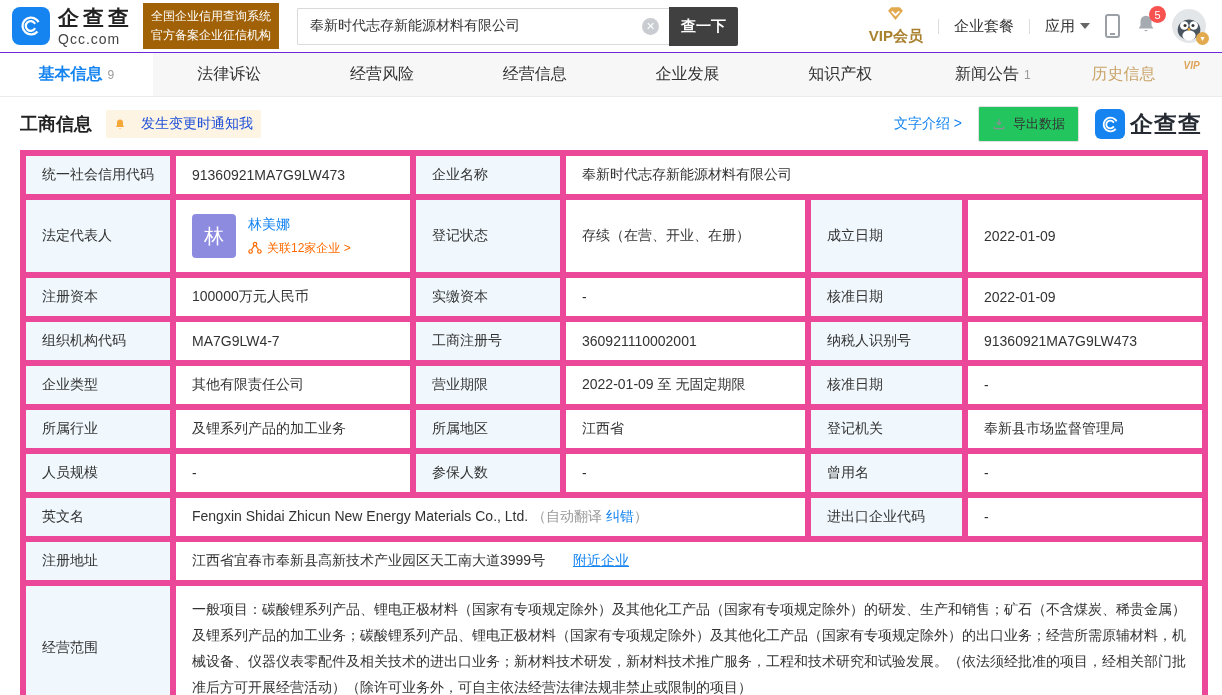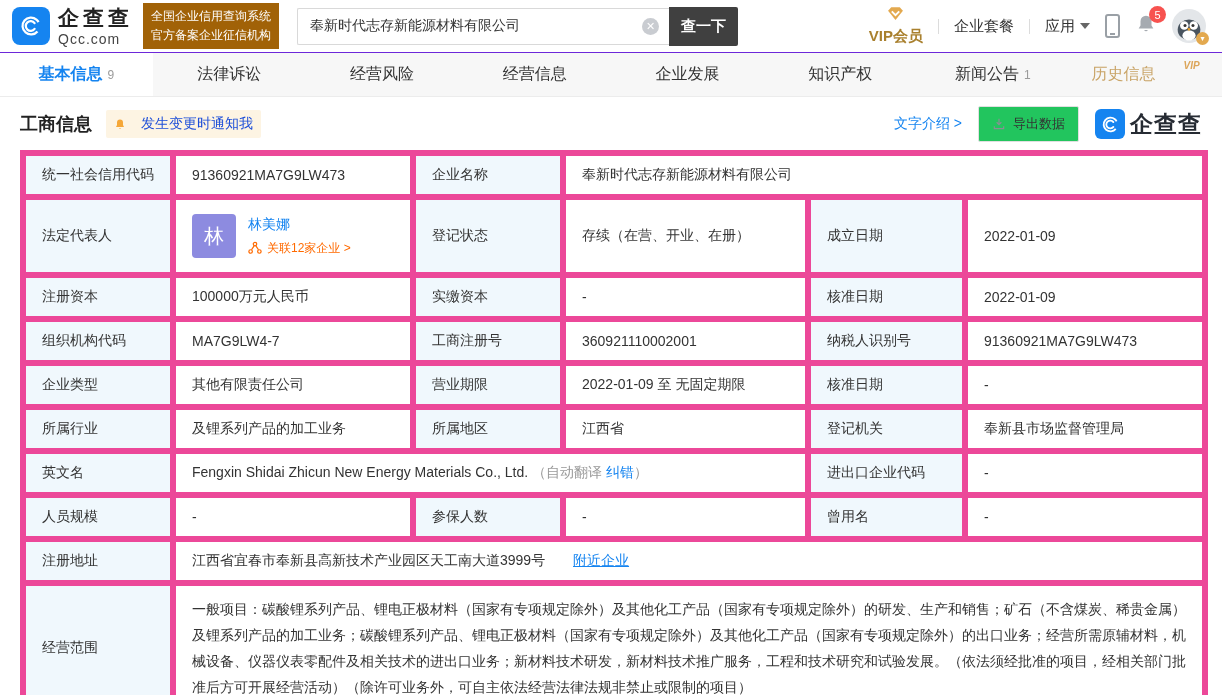--- a/index.html
+++ b/index.html
@@ -285,39 +285,39 @@
   </tr>
   <tr>
     <td class="lbl">所属行业</td>
     <td>及锂系列产品的加工业务</td>
     <td class="lbl">所属地区</td>
     <td>江西省</td>
     <td class="lbl">登记机关</td>
     <td>奉新县市场监督管理局</td>
   </tr>
   <tr>
+    <td class="lbl">人员规模</td>
+    <td>-</td>
+    <td class="lbl">参保人数</td>
+    <td>-</td>
+    <td class="lbl">曾用名</td>
+    <td>-</td>
+  </tr>
+  <tr>
     <td class="lbl">英文名</td>
     <td colspan="3">
       <span>Fengxin Shidai Zhicun New Energy Materials Co., Ltd.</span>
       <span class="gray-note">
         <span>（</span><span>自动翻译 </span><a class="blue-link">纠错</a><span>）</span>
       </span>
     </td>
     <td class="lbl">进出口企业代码</td>
     <td>-</td>
   </tr>
   <tr>
-    <td class="lbl">人员规模</td>
-    <td>-</td>
-    <td class="lbl">参保人数</td>
-    <td>-</td>
-    <td class="lbl">曾用名</td>
-    <td>-</td>
-  </tr>
-  <tr>
     <td class="lbl">注册地址</td>
     <td colspan="5">
       <span>江西省宜春市奉新县高新技术产业园区天工南大道3999号</span>
       <a class="nearby-link">附近企业</a>
     </td>
   </tr>
   <tr>
     <td class="lbl">经营范围</td>
     <td colspan="5" class="scope-cell">一般项目：碳酸锂系列产品、锂电正极材料（国家有专项规定除外）及其他化工产品（国家有专项规定除外）的研发、生产和销售；矿石（不含煤炭、稀贵金属）及锂系列产品的加工业务；碳酸锂系列产品、锂电正极材料（国家有专项规定除外）及其他化工产品（国家有专项规定除外）的出口业务；经营所需原辅材料，机械设备、仪器仪表零配件及相关技术的进出口业务；新材料技术研发，新材料技术推广服务，工程和技术研究和试验发展。（依法须经批准的项目，经相关部门批准后方可开展经营活动）（除许可业务外，可自主依法经营法律法规非禁止或限制的项目）</td>
   </tr>

